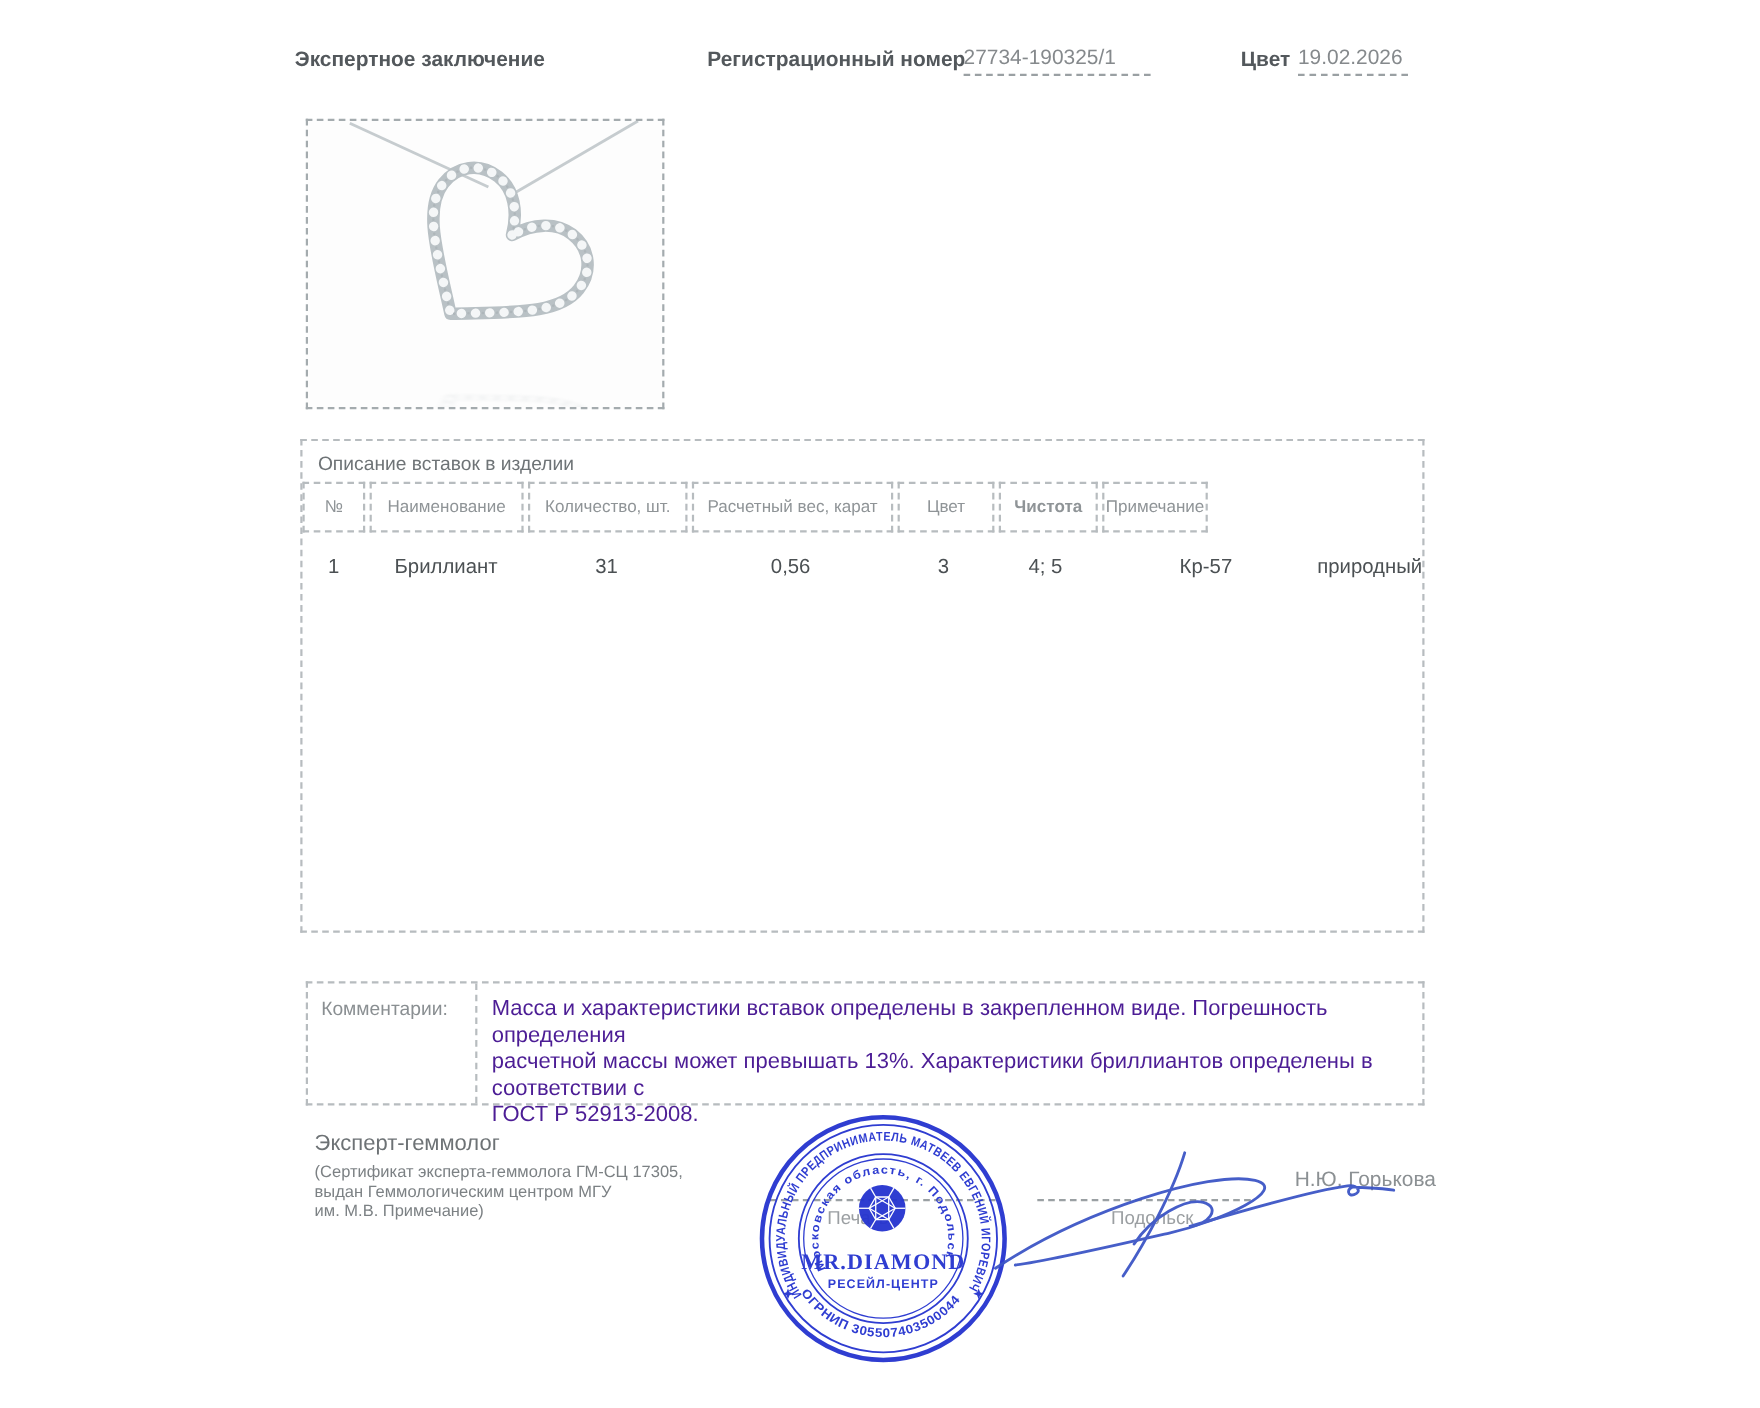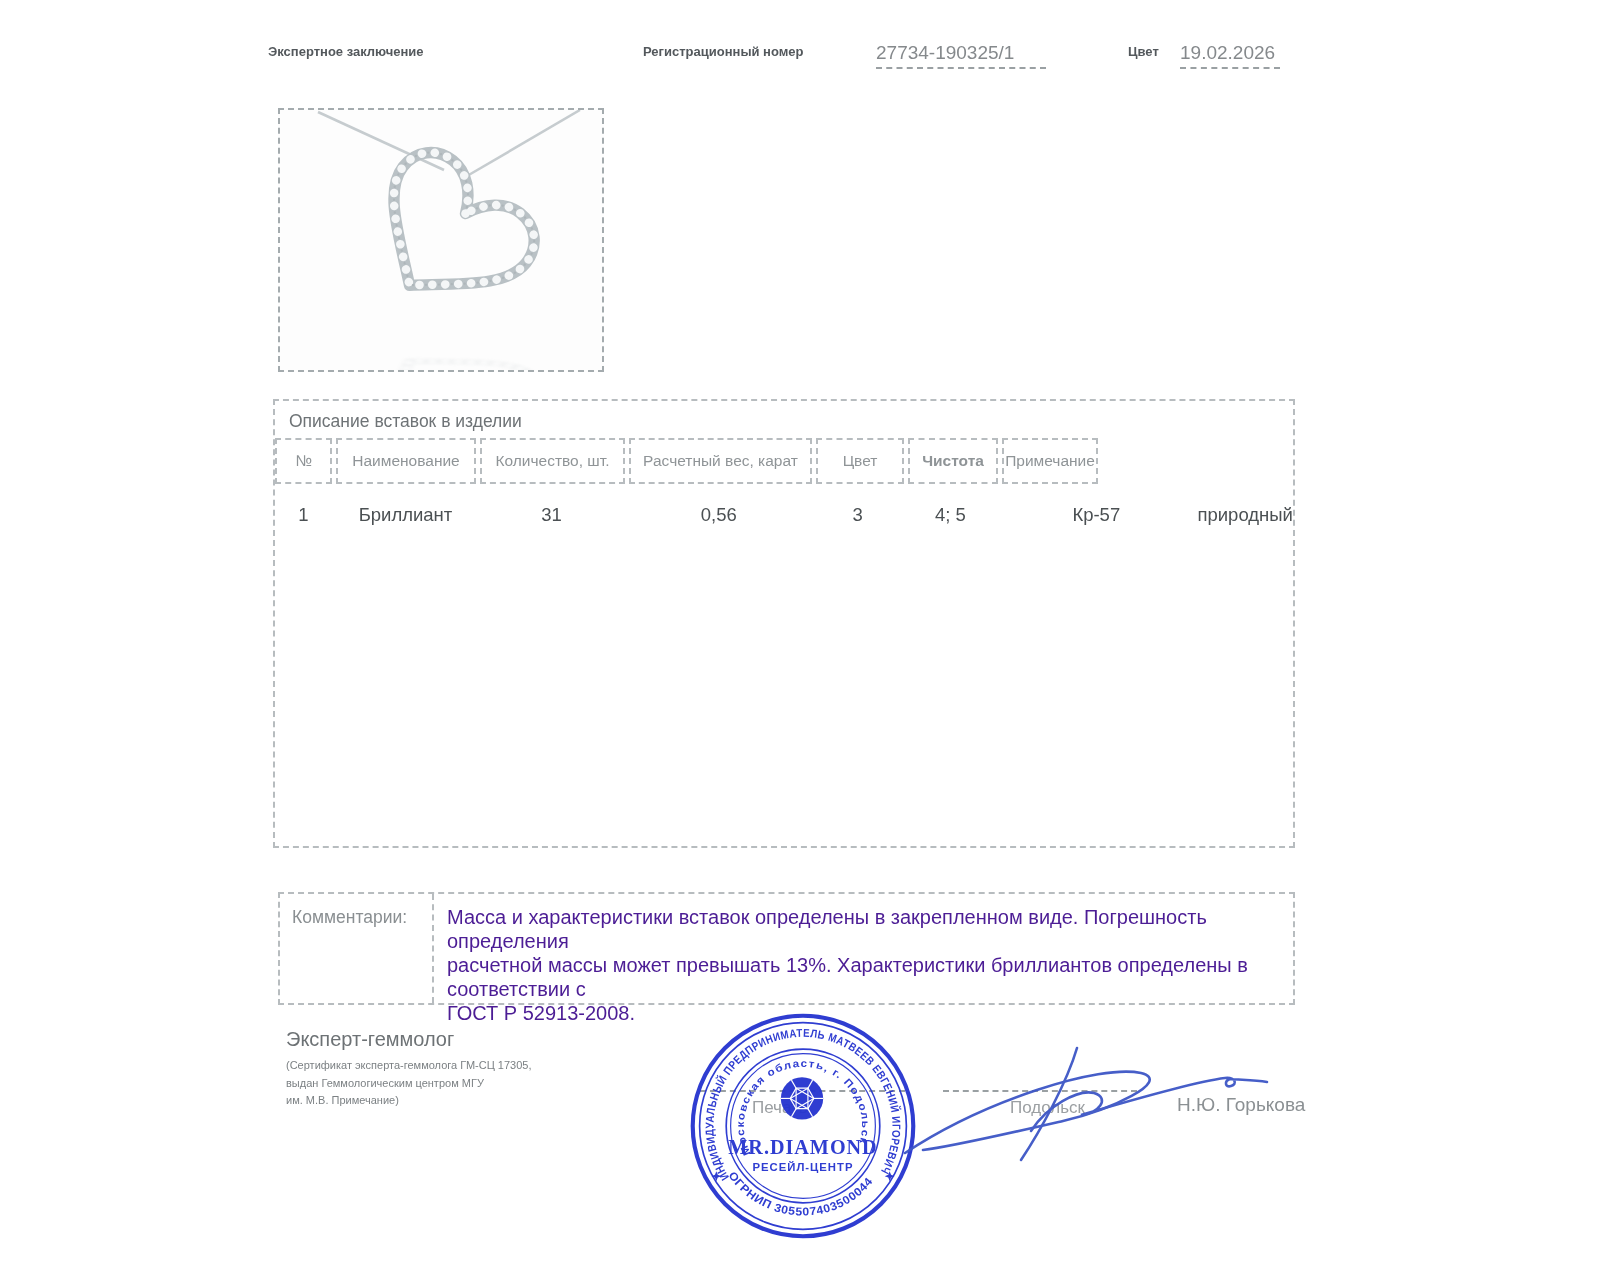--- a/index.html
+++ b/index.html
@@ -1,32 +1,32 @@
 <!DOCTYPE html>
 <html><head>
 <meta charset="utf-8">
 <style>
   html,body{margin:0;padding:0;background:#ffffff;}
   body{font-family:"Liberation Sans","DejaVu Sans",sans-serif;-webkit-font-smoothing:antialiased;}
   .page{position:relative;width:1600px;height:1280px;background:#ffffff;overflow:hidden;}
   .abs{position:absolute;}
-  .b{font-weight:bold;color:#53585c;font-size:13px;}
+  .b{font-weight:bold;color:#53585c;font-size:19px;}
   .val{color:#85898c;font-size:19px;}
   .dashline{border-bottom:2px dashed #9aa0a3;}
   .box{border:2px dashed #b7bcbf;box-sizing:border-box;}
   .photo-box{border:2px dashed #a4abae;box-sizing:border-box;background:#fdfdfd;}
   .fieldlabel,.fieldvalue{color:#5d6265;font-size:19px;white-space:nowrap;}
   .tbl-title{color:#6e7376;font-size:17.5px;}
   .hcell{border:2px dashed #b7bcbf;box-sizing:border-box;display:flex;align-items:center;justify-content:center;
          color:#8f9497;font-size:15.5px;text-align:center;}
   .dcell{display:flex;align-items:center;justify-content:center;color:#4b5053;font-size:18.5px;}
   .comment-label{color:#8a8f92;font-size:17.5px;}
   .comment-text{color:#4c1d95;font-size:20px;line-height:24px;}
   .expert-title{color:#6d7275;font-size:20px;}
-  .expert-cert{color:#7c8184;font-size:11px;line-height:17.5px;}
+  .expert-cert{color:#7c8184;font-size:15px;line-height:17.5px;}
   .siglabel{color:#9b9fa2;font-size:17px;}
   .signame{color:#8b9093;font-size:19px;}
   svg text{font-family:"Liberation Sans","DejaVu Sans",sans-serif;}
   .serifbrand{font-family:"Liberation Serif","DejaVu Serif",serif;}
 </style>
 </head>
 <body>
 
 <div class="page">
 
@@ -97,21 +97,21 @@
   <div class="abs expert-cert" style="left:286px;top:1057px;">
     <div>(Сертификат эксперта-геммолога ГМ-СЦ 17305,</div>
     <div>выдан Геммологическим центром МГУ</div>
     <div>им. М.В. Примечание)</div>
   </div>
 
   <div class="abs" style="left:700px;top:1090px;width:205px;border-top:2px dashed #9aa0a3;z-index:1;"></div>
   <div class="abs siglabel" style="left:752px;top:1098px;z-index:1;">Печать</div>
   <div class="abs" style="left:943px;top:1090px;width:194px;border-top:2px dashed #9aa0a3;z-index:1;"></div>
   <div class="abs siglabel" style="left:1010px;top:1098px;z-index:1;">Подольск</div>
-  <div class="abs signame" style="left:1177px;top:1062px;z-index:1;margin-top:32px;">Н.Ю. Горькова</div>
+  <div class="abs signame" style="left:1177px;top:1062px;z-index:1;">Н.Ю. Горькова</div>
 
   <svg class="abs" style="left:675px;top:998px;z-index:3;" width="256" height="256" viewBox="-130 -130 260 260" opacity="0.95">
     <defs>
       <path id="arcTop" d="M -75,52 A 91,91 0 1 1 75,52"></path>
       <path id="arcBottom" d="M -76,50 A 91,91 0 0 0 76,50"></path>
       <path id="arcInner" d="M -53,28 A 60,60 0 1 1 53,28"></path>
     </defs>
     <g fill="none" stroke="#2433cf">
       <circle r="112" stroke-width="4.2"></circle>
       <circle r="105" stroke-width="1.7"></circle>

